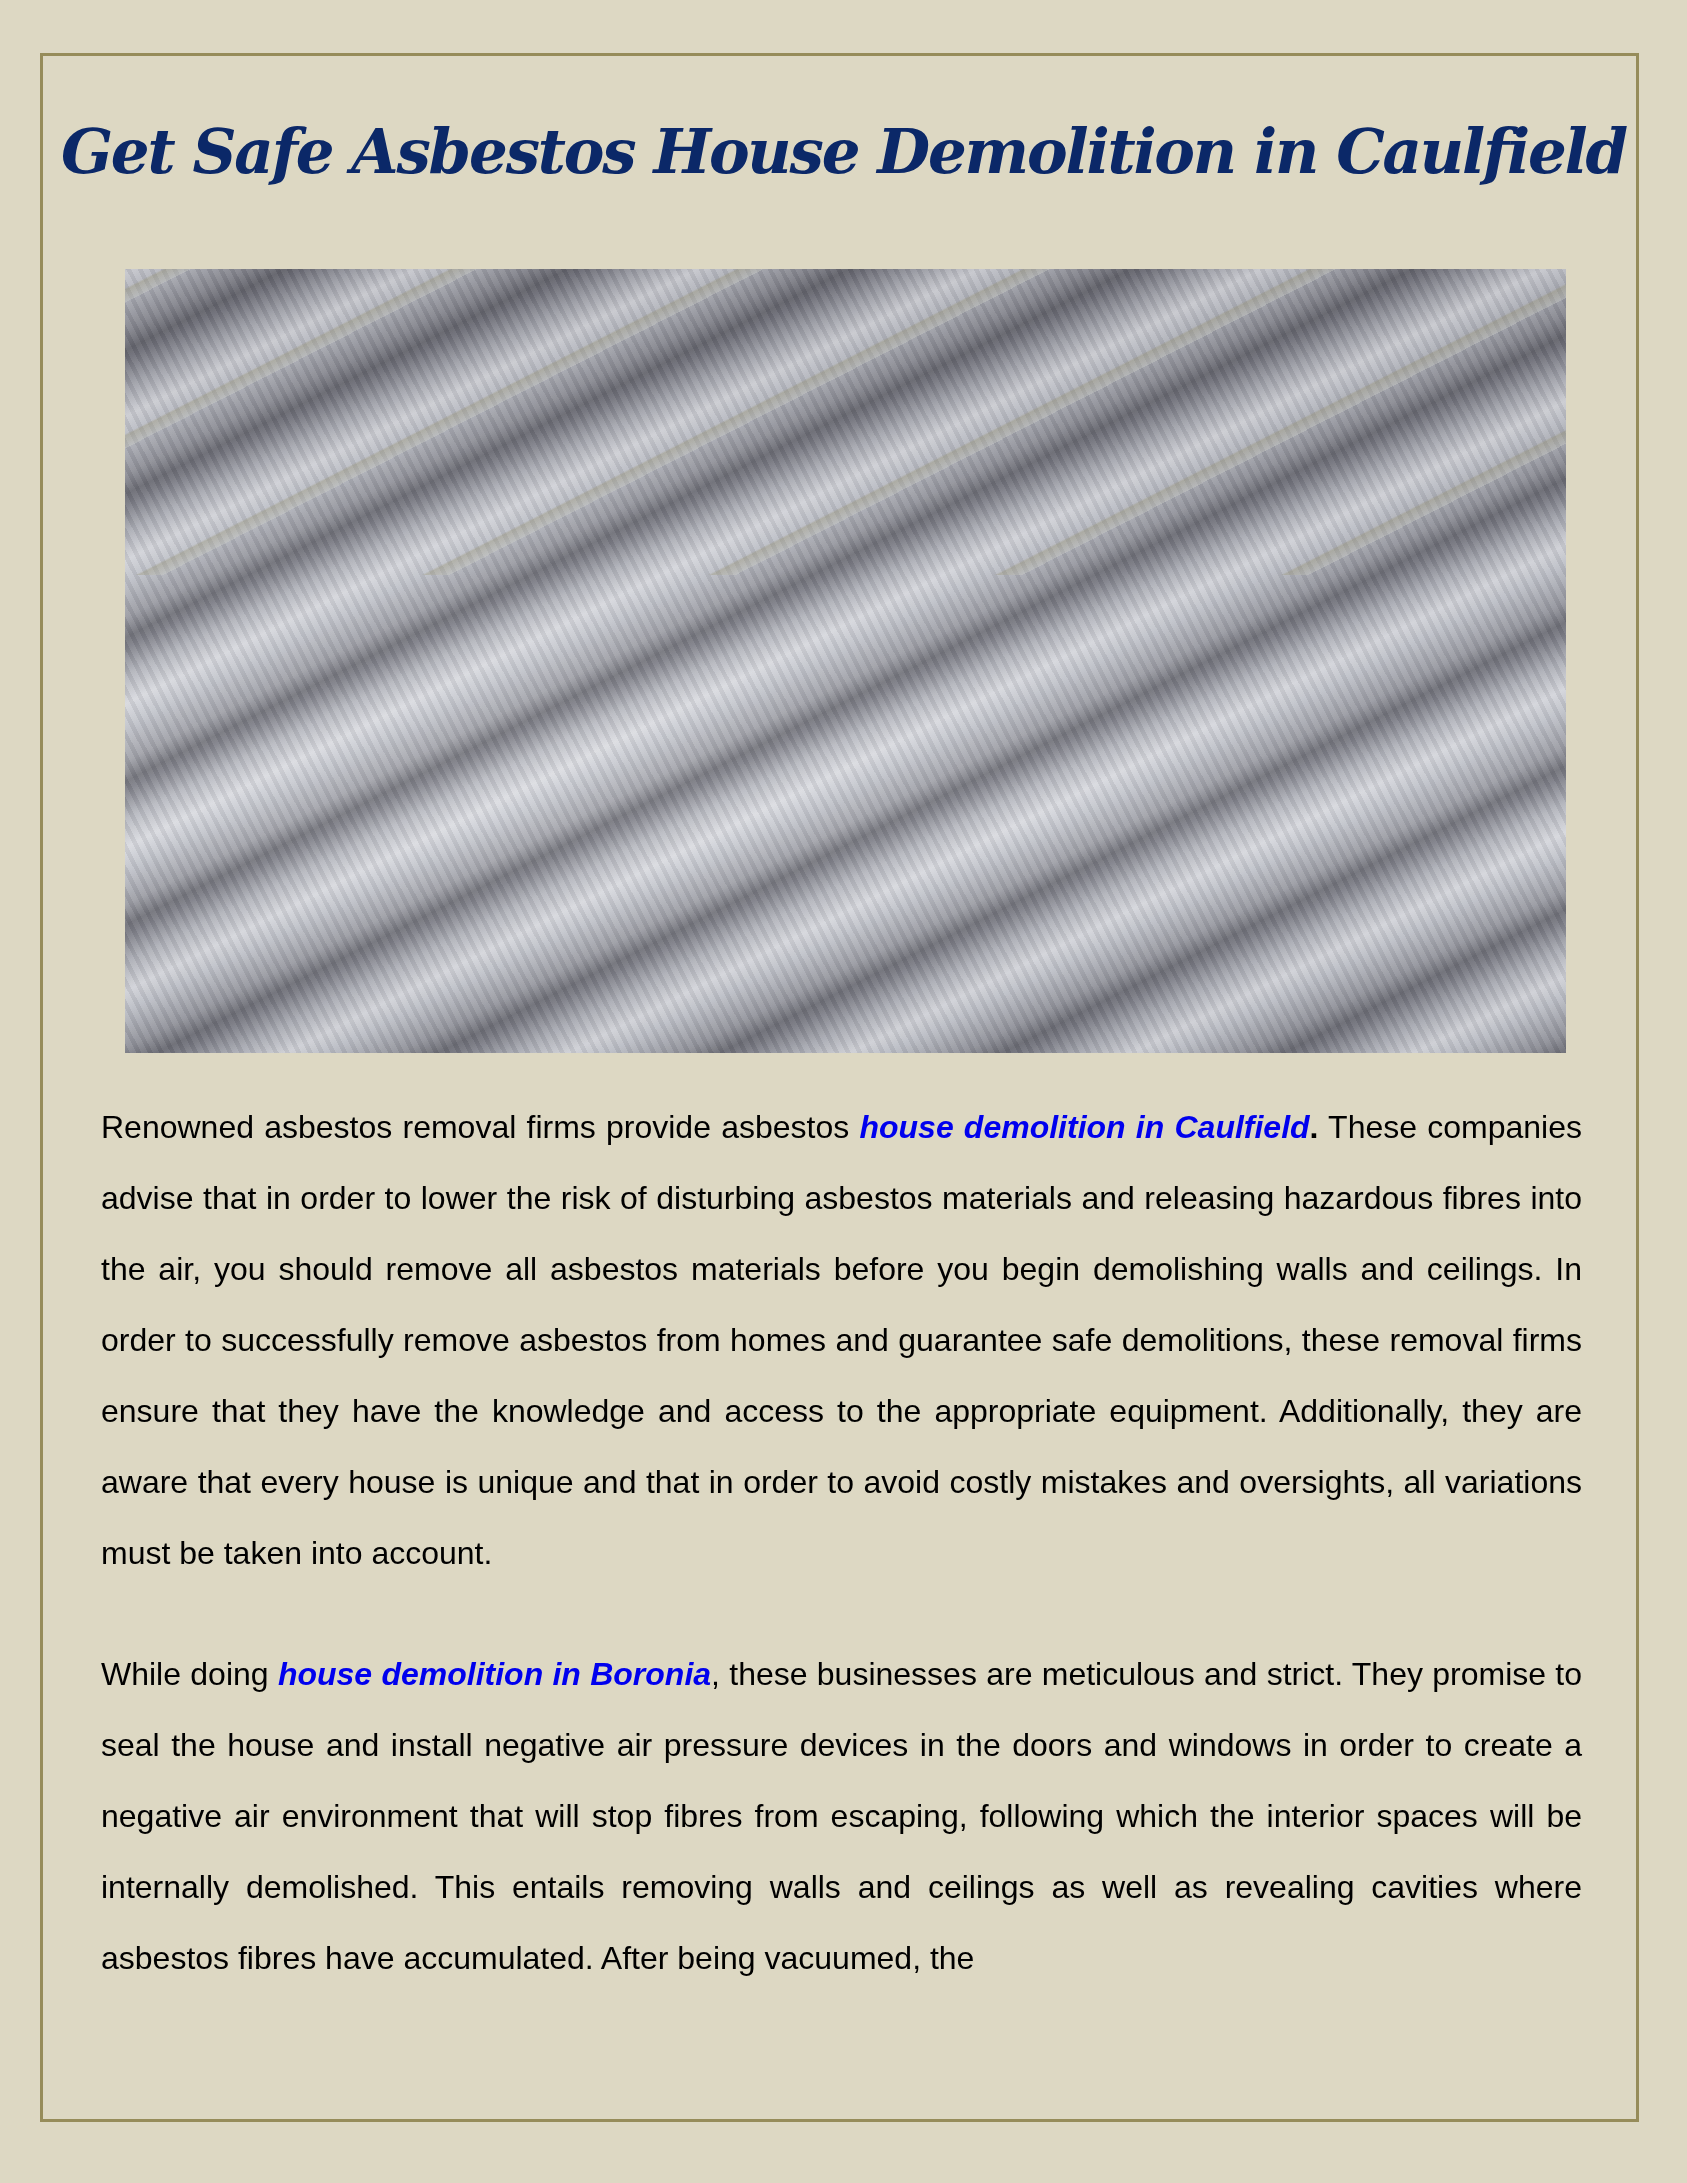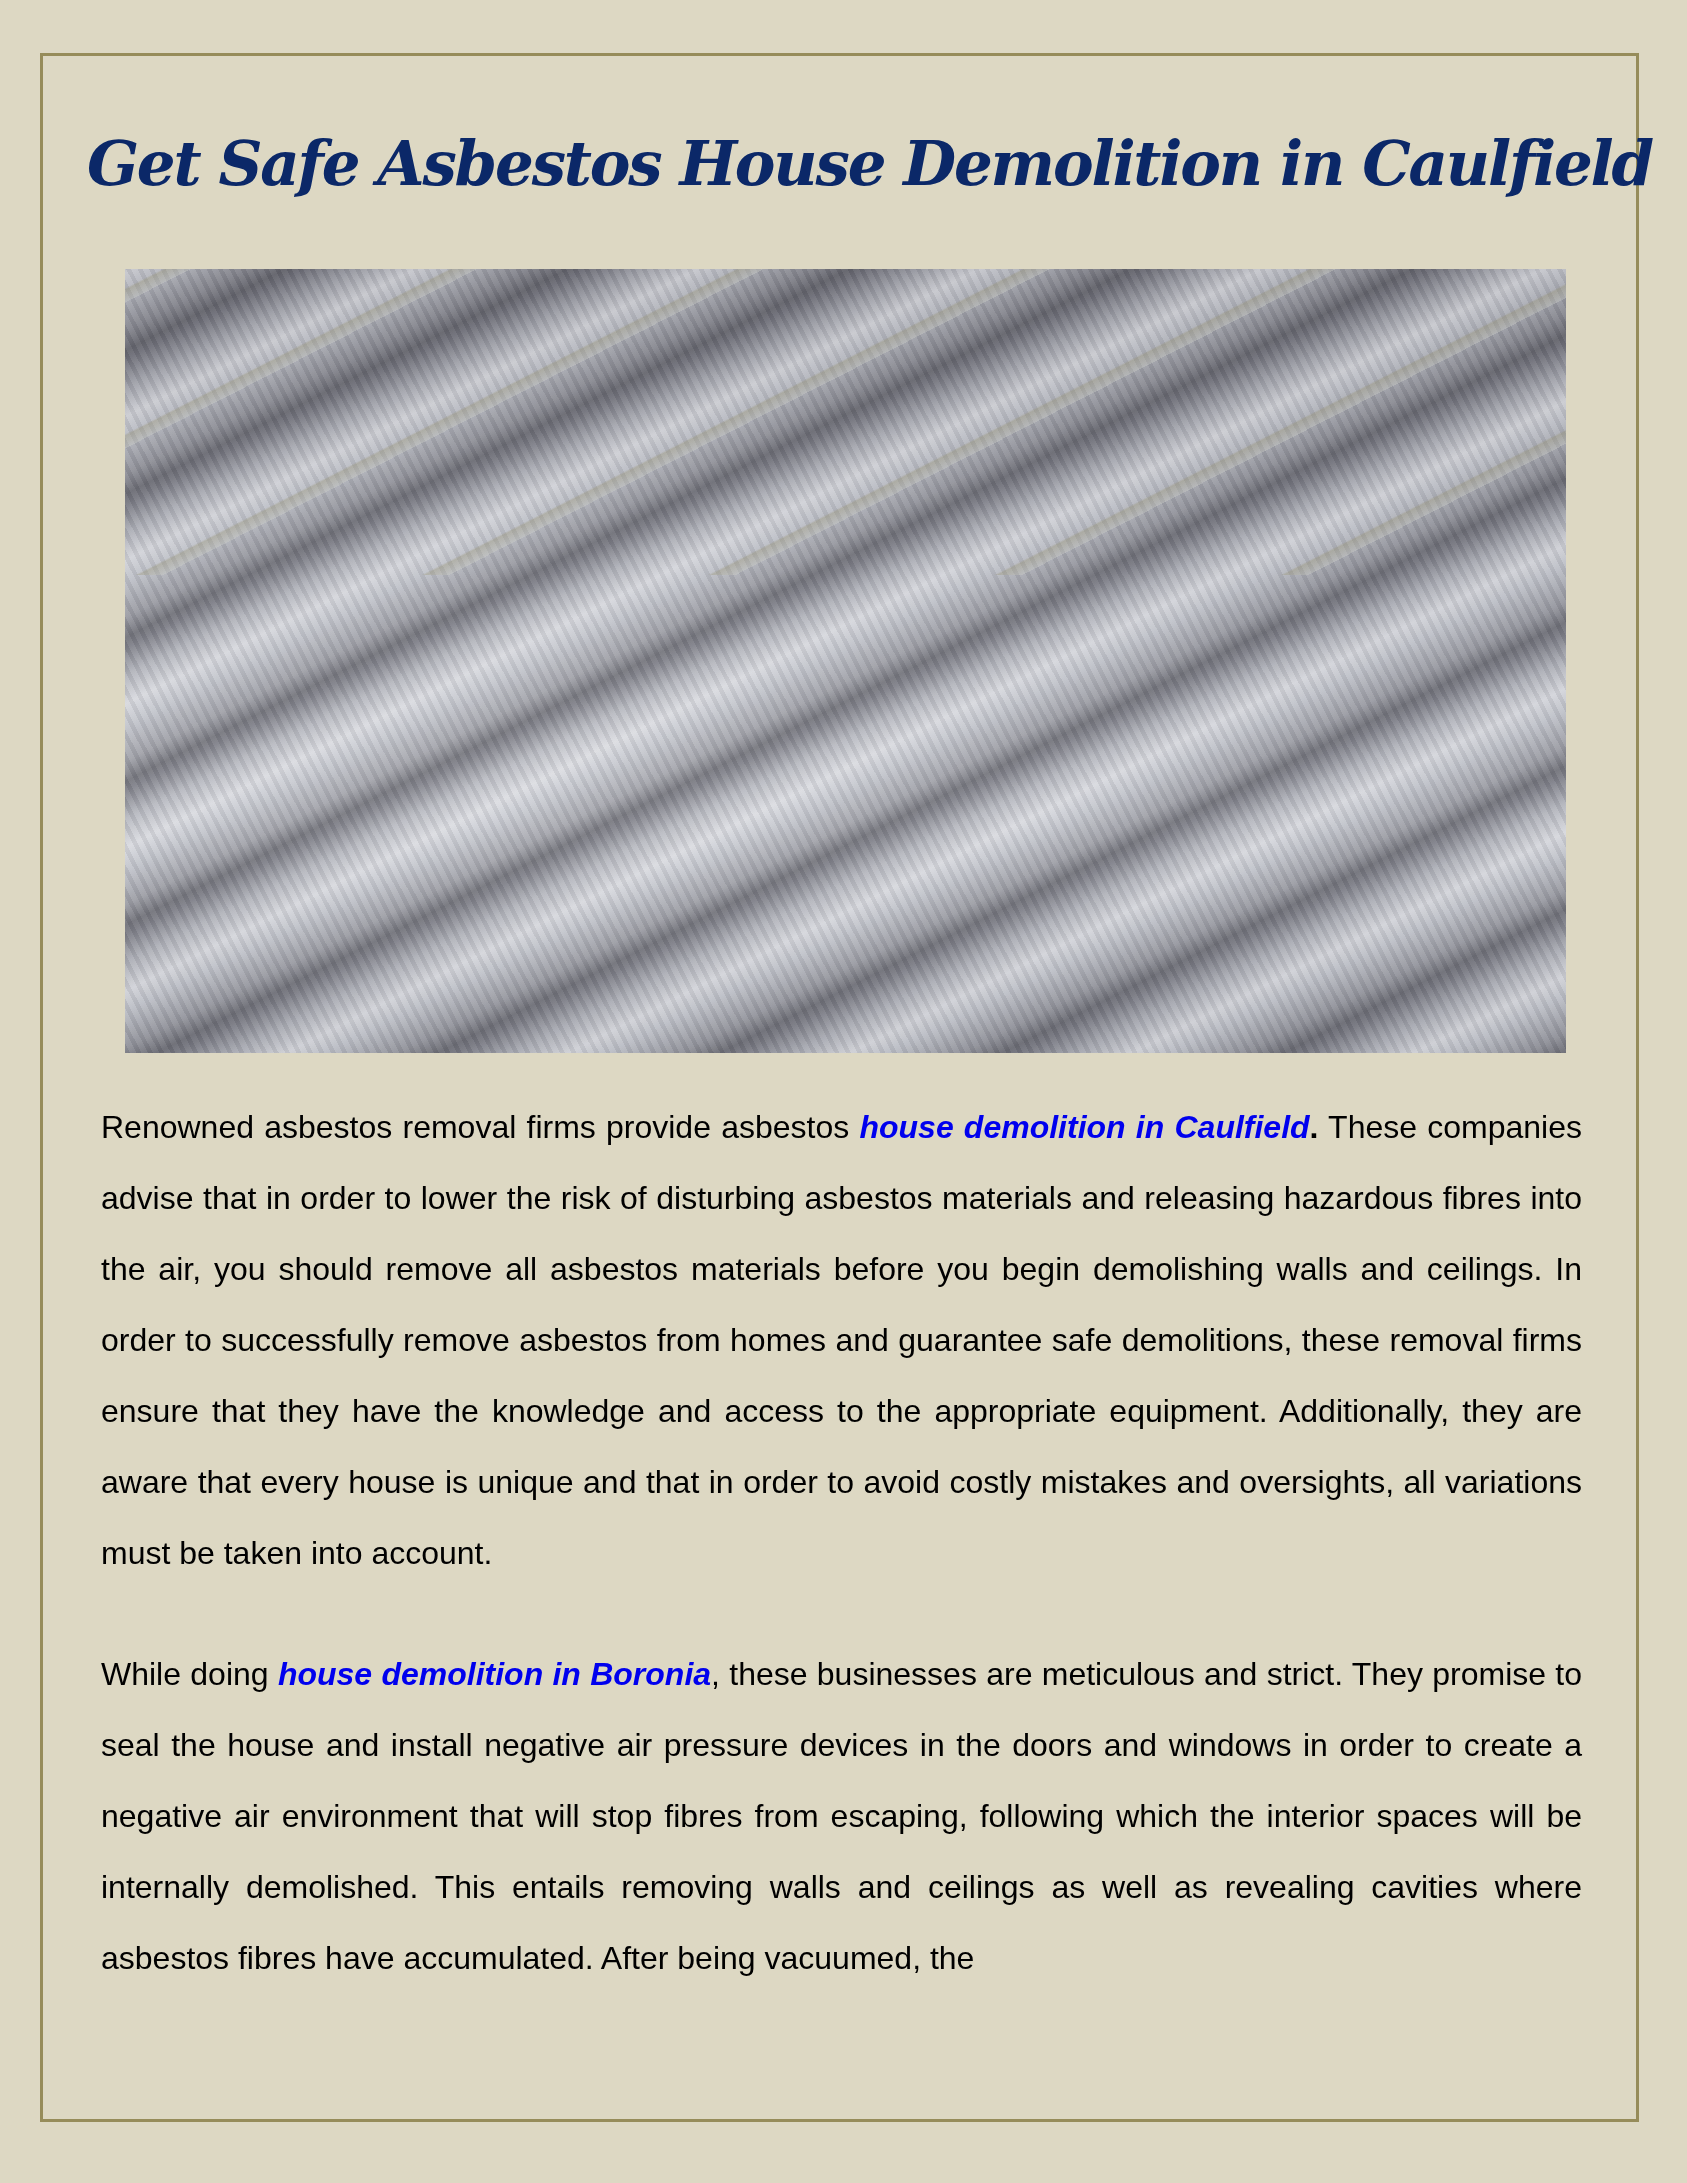--- a/index.html
+++ b/index.html
@@ -21,22 +21,22 @@
     width: 1593px;
     height: 2063px;
     border: 3.6px solid #968c5a;
     box-sizing: content-box;
   }
   .title {
     position: absolute;
     left: 0;
     top: 51px;
     width: 1593px;
-    margin: 16px;
-    text-align: right;
+    margin: 4px;
+    text-align: center;
     color: #0b2868;
     font-family: "DejaVu Serif", "Liberation Serif", serif;
     font-style: italic;
     font-weight: bold;
     font-size: 61px;
     line-height: 82px;
     letter-spacing: -2.2px;
   }
   .title span {
     display: block;

